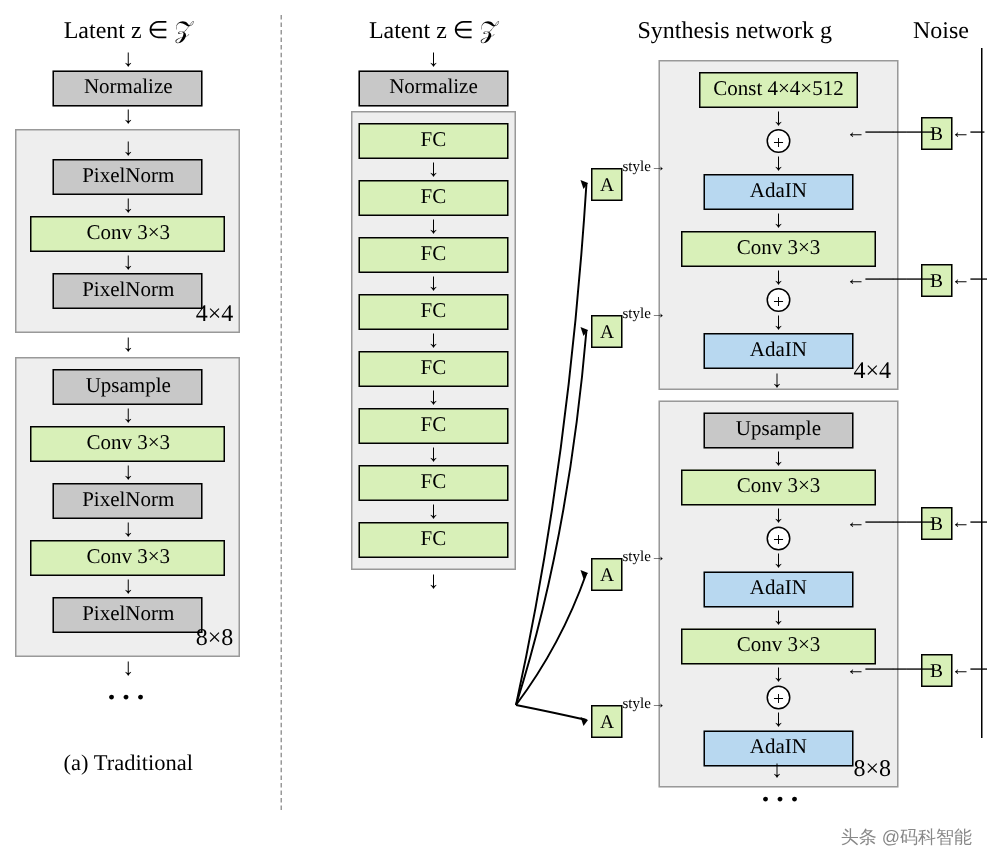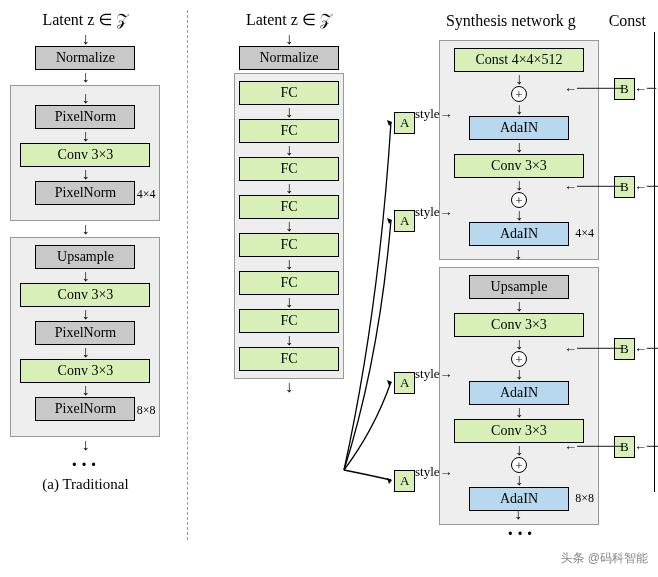--- a/index.html
+++ b/index.html
@@ -7,27 +7,27 @@
 .container{display:flex;gap:24px}
 .col{display:flex;flex-direction:column;align-items:center}
 .divider{border-left:1.5px dashed #999;height:530px;margin:0 2px}
 .top-label{font-size:16px;margin-bottom:4px}
 .box{border:1px solid #000;padding:3px 8px;margin:1px 0;text-align:center;font-size:14px;min-width:100px}
 .gray{background:#c8c8c8}
 .green{background:#d8f0b8}
 .blue{background:#b8d8f0}
 .small-box{border:1px solid #000;background:#d8f0b8;padding:2px 5px;font-size:13px;min-width:18px;text-align:center}
 .group{border:1px solid #999;background:#eee;padding:6px 8px 2px;margin:2px 0;display:flex;flex-direction:column;align-items:center;position:relative}
-.group-label{position:absolute;bottom:18px;right:4px;font-size:12px}
+.group-label{position:absolute;bottom:2px;right:4px;font-size:16px}
 .arrow-down{font-size:16px;line-height:10px;margin:1px 0}
 .circle-plus{width:16px;height:16px;border:1.5px solid #000;border-radius:50%;display:flex;align-items:center;justify-content:center;font-size:13px;line-height:1;margin:1px 0;background:#fff}
 .dots{font-size:20px;font-weight:bold;letter-spacing:3px;margin-top:2px}
-.caption{margin-top:0;font-size:15px}
+.caption{margin-top:24px;font-size:15px}
 .cloud{border:2px solid #666;border-radius:50% 50% 50% 50% / 60% 60% 40% 40%;padding:10px 15px;background:#fff;font-size:16px;margin-top:6px}
-.style-label{position:absolute;font-size:13px}
+.style-label{position:absolute;font-size:10px}
 .noise-v{position:absolute;border-left:1.5px solid #000}
 .watermark{position:absolute;bottom:10px;right:10px;font-size:12px;color:#888;font-family:sans-serif}
 .abs{position:absolute}
 </style>
 </head>
 <body>
 
 <div class="container">
 
 <div class="col" style="width:160px">
@@ -85,30 +85,30 @@
     <div class="arrow-down">↓</div>
     <div class="box green" style="width:90px">FC</div>
     <div class="arrow-down">↓</div>
     <div class="box green" style="width:90px">FC</div>
     <div class="arrow-down">↓</div>
     <div class="box green" style="width:90px">FC</div>
   </div>
   <div class="arrow-down">↓</div>
 </div>
 
-<div class="abs" style="left:232px;top:2px;font-size:16px">Synthesis network g</div>
-<div class="abs" style="right:2px;top:2px;font-size:16px">Const</div>
+<div class="abs" style="left:211px;top:2px;font-size:16px">Synthesis network g</div>
+<div class="abs" style="right:2px;top:2px;font-size:16px">Noise</div>
 
 <div class="noise-v" style="left:440px;top:22px;height:460px"></div>
 <div class="noise-v" style="left:446px;top:22px;height:460px"></div>
 <div class="noise-v" style="left:452px;top:22px;height:460px"></div>
 <div class="noise-v" style="left:458px;top:22px;height:460px"></div>
 
 <div class="group abs" style="left:225px;top:28px;width:160px">
-  <div class="box green" style="width:130px">Const 4×4×512</div>
+  <div class="box green" style="width:106px">Const 4×4×512</div>
   <div class="arrow-down">↓</div>
   <div class="circle-plus">+</div>
   <div class="arrow-down">↓</div>
   <div class="box blue" style="width:80px">AdaIN</div>
   <div class="arrow-down">↓</div>
   <div class="box green" style="width:130px">Conv 3×3</div>
   <div class="arrow-down">↓</div>
   <div class="circle-plus">+</div>
   <div class="arrow-down">↓</div>
   <div class="box blue" style="width:80px">AdaIN</div>

